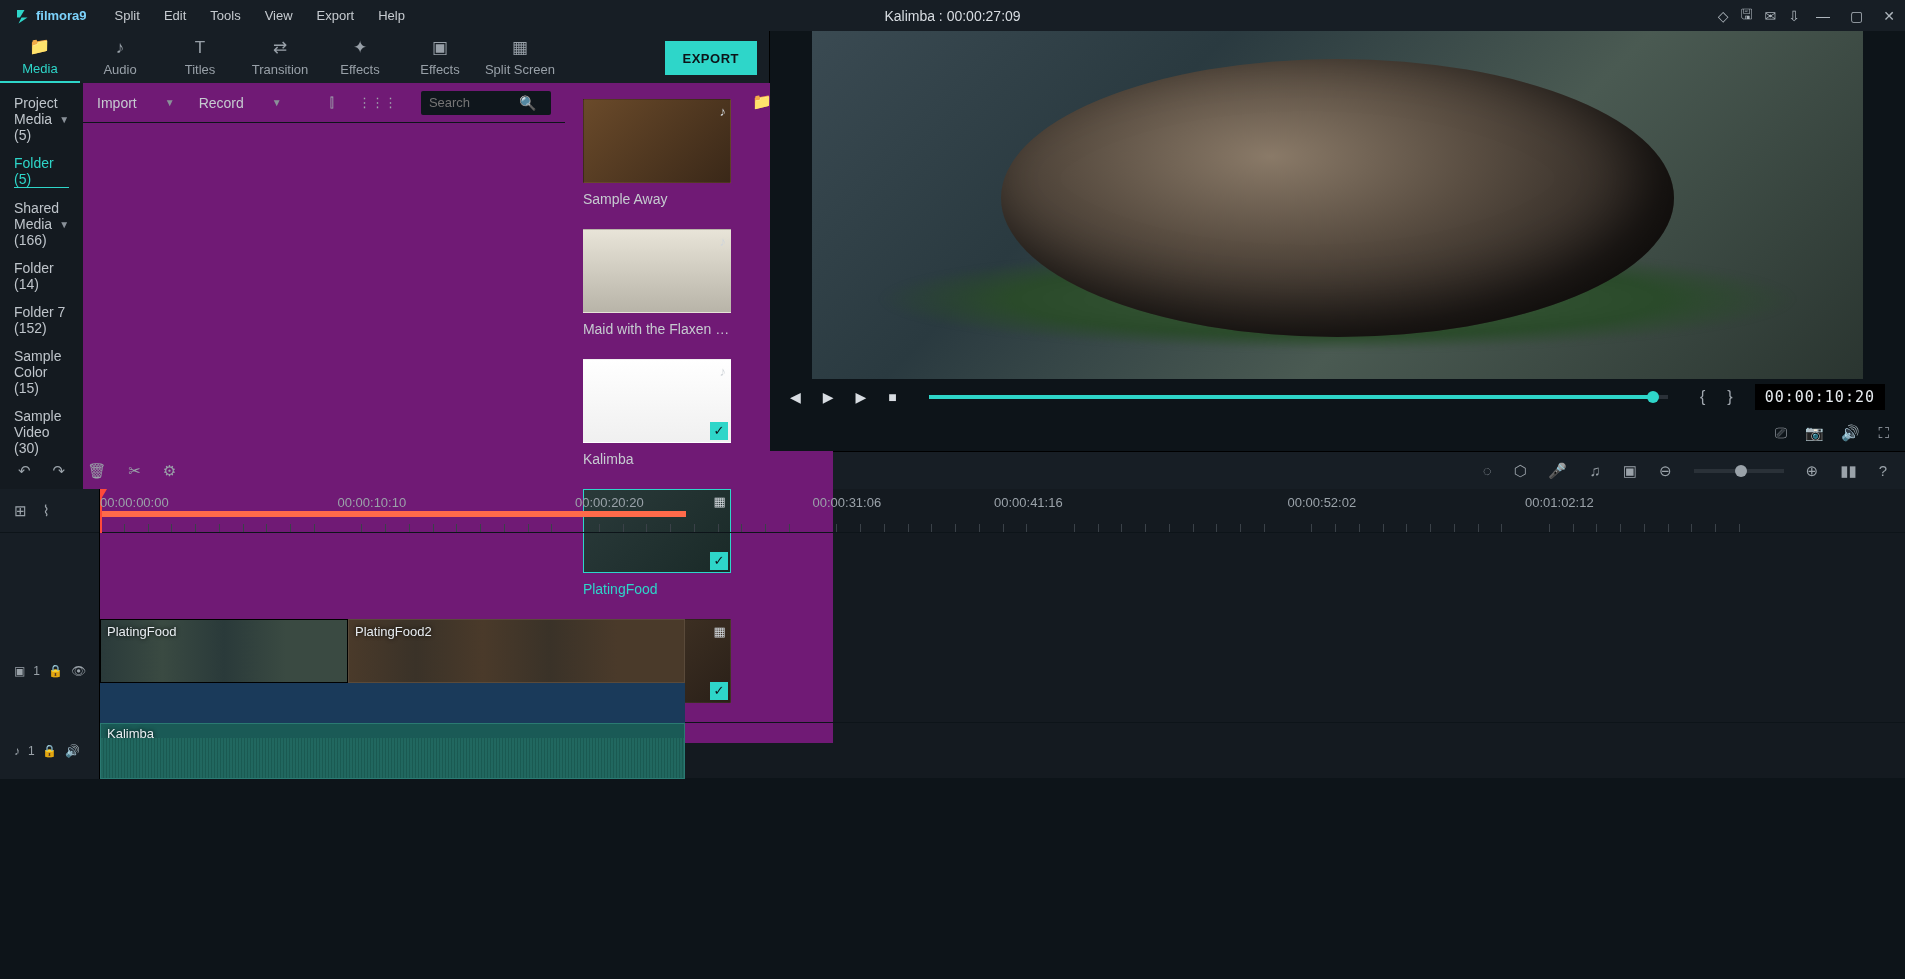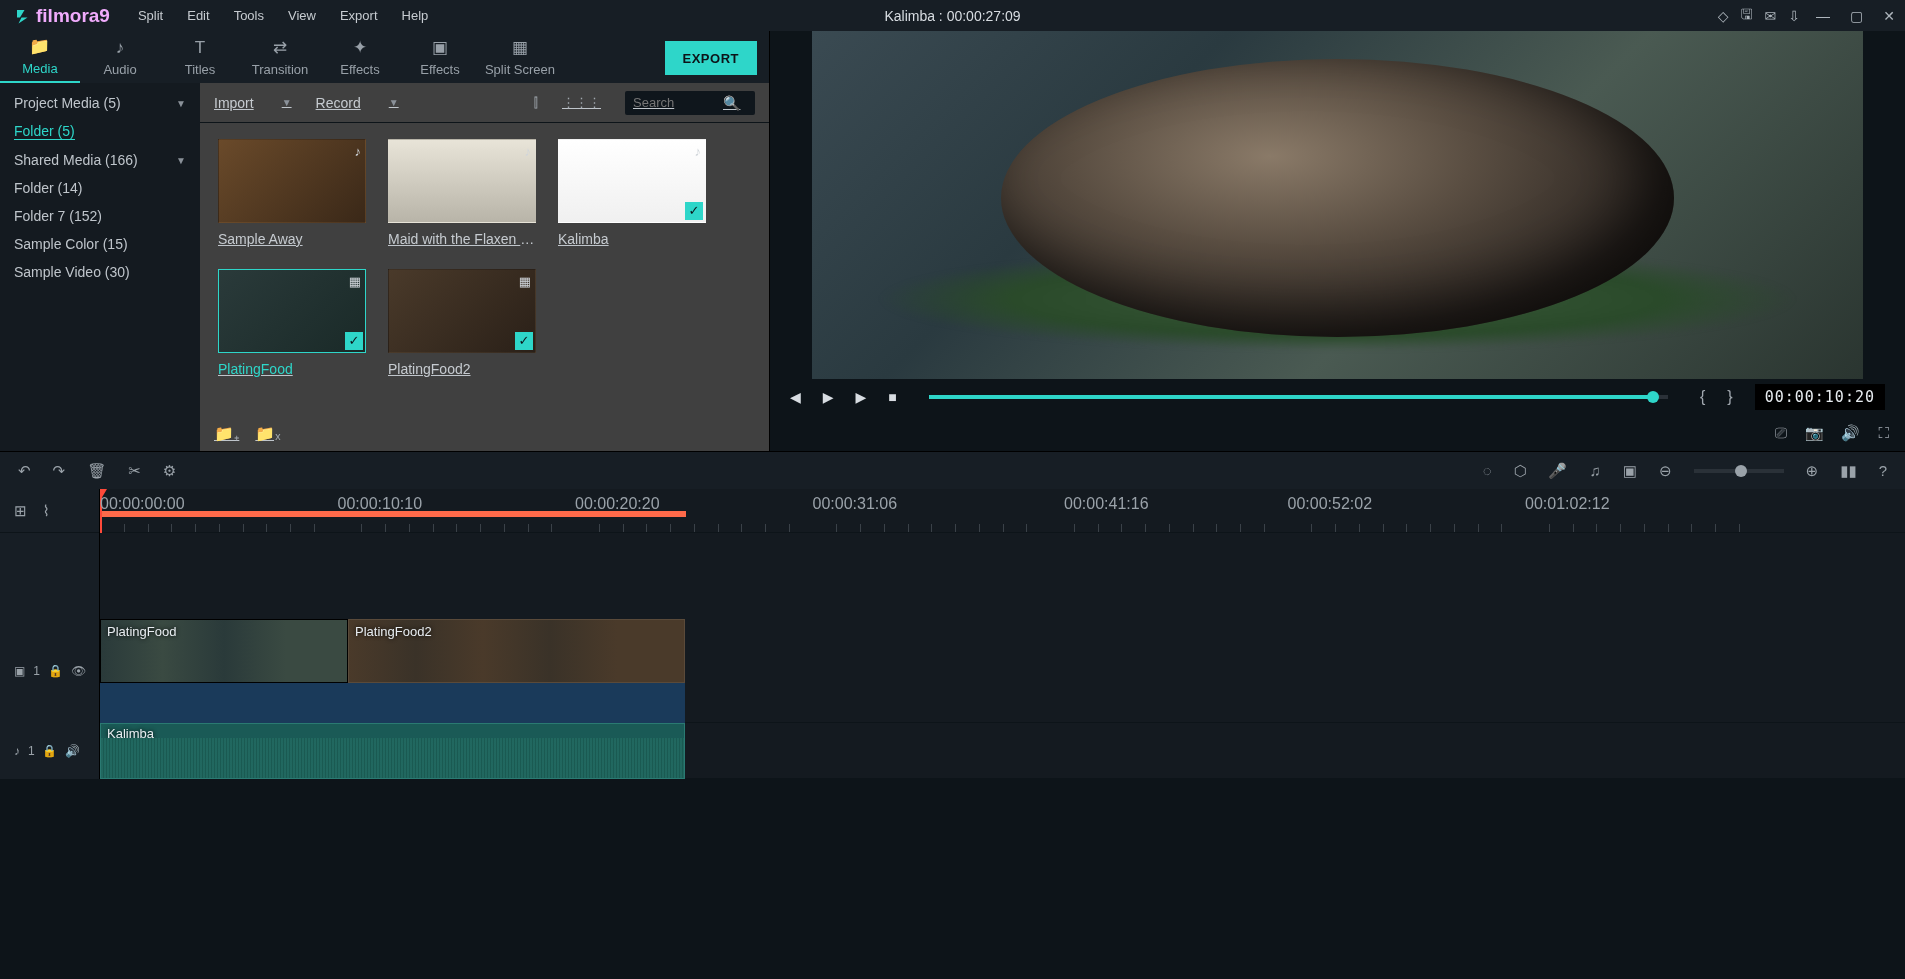--- a/index.html
+++ b/index.html
@@ -1,20 +1,20 @@
 <!DOCTYPE html>
 <html><head>
 <meta charset="utf-8">
 <style>
 * { margin:0; padding:0; box-sizing:border-box; font-family:Arial,sans-serif; }
 body { background:#0d1419; color:#bfc5cb; font-size:14px; width:1905px; height:979px; overflow:hidden; }
 .titlebar { height:31px; background:#171e25; display:flex; align-items:center; padding:0 6px; }
 .logo { display:flex; align-items:center; gap:4px; padding:0 8px; }
 .logo-icon { width:18px; height:18px; }
-.logo-text { font-size:19px; font-weight:bold; color:#f0abfc; }
+.logo-text { font-size:13px; font-weight:bold; color:#7dd3fc; }
 .menu { display:flex; gap:0; margin-left:8px; }
 .menu-item { padding:6px 12px; cursor:pointer; font-size:13px; color:#c6cbd0; }
 .title-center { position:absolute; left:50%; transform:translateX(-50%); font-size:14px; color:#d8dde2; }
 .titlebar-right { margin-left:auto; display:flex; gap:12px; align-items:center; }
 .titlebar-right span { cursor:pointer; font-size:14px; color:#aeb6bd; }
 .window-ctrl { font-size:15px; padding:0 4px; }
 
 .main-top { height:420px; display:flex; }
 .left-pane { width:770px; display:flex; flex-direction:column; border-right:1px solid #000; }
 
@@ -25,21 +25,21 @@
 .export-btn { position:absolute; right:12px; top:10px; height:34px; padding:0 18px; background:#2ed6c9; color:#0d1419; font-weight:bold; font-size:13px; border:none; cursor:pointer; letter-spacing:.5px; }
 
 .media-body { flex:1; display:flex; }
 .sidebar { width:200px; background:#141a20; padding:6px 0; }
 .side-item { padding:6px 14px; font-size:14px; cursor:pointer; display:flex; align-items:center; justify-content:space-between; }
 .side-child { }
 .side-item.active { color:#2ed6c9; }
 .side-item.active span.lbl { border-bottom:1px solid #2ed6c9; }
 .chev { font-size:10px; color:#8a9199; }
 
-.browser { flex:1; background:#404040; display:flex; flex-direction:column;text-decoration:underline; }
+.browser { flex:1; background:#701a75; display:flex; flex-direction:row; }
 .browser-bar { height:40px; display:flex; align-items:center; padding:0 14px; gap:24px; border-bottom:1px solid #0d1419; }
 .b-dd { display:flex; align-items:center; gap:28px; cursor:pointer; font-size:14px; color:#c6cbd0; }
 .b-spacer { flex:1; }
 .b-icon { cursor:pointer; font-size:13px; color:#a0a7ae; }
 .search-wrap { display:flex; align-items:center; background:#0f161c; padding:4px 8px; border-radius:2px; width:130px; }
 .search-wrap input { background:none; border:none; color:#bfc5cb; font-size:13px; width:90px; outline:none; }
 
 .grid { flex:1; padding:16px 18px; display:flex; flex-wrap:wrap; gap:22px; align-content:flex-start; overflow:auto; }
 .thumb-wrap { width:148px; }
 .thumb { width:148px; height:84px; background:#2a3138; position:relative; border:1px solid transparent; }
@@ -75,21 +75,21 @@
 .timeline { flex:1; background:#141a20; display:flex; }
 .tl-left { width:100px; background:#171e25; border-right:1px solid #000; }
 .tl-header-btns { height:44px; display:flex; align-items:center; gap:16px; padding:0 14px; border-bottom:1px solid #0d1419; }
 .tl-header-btns span { cursor:pointer; font-size:15px; color:#9aa2a9; }
 .track-head { display:flex; align-items:center; gap:8px; padding:0 14px; font-size:12px; color:#9aa2a9; }
 .track-head.t-vid { height:104px; margin-top:86px; }
 .track-head.t-aud { height:56px; }
 
 .tl-body { flex:1; overflow:hidden; position:relative; }
 .ruler { height:44px; border-bottom:1px solid #0d1419; position:relative; }
-.ruler .tick { position:absolute; top:6px; font-size:16px; color:#9aa2a9;text-align:right; }
+.ruler .tick { position:absolute; top:6px; font-size:13px; color:#9aa2a9;text-align:right; }
 .ruler .sub { position:absolute; bottom:0; width:1px; height:8px; background:#3a4148; }
 .ruler .marker { position:absolute; top:0; height:44px; width:2px; background:#ff4a3a; }
 .ruler .marker::before { content:''; position:absolute; top:0; left:-5px; width:12px; height:10px; background:#ff4a3a; clip-path:polygon(0 0,100% 0,50% 100%); }
 .range-bar { position:absolute; top:22px; left:0; height:6px; background:#ff6a4a; }
 
 .track-area { position:relative; }
 .track-row { height:104px; position:relative; border-bottom:1px solid #0d1419; }
 .handle-left { position:absolute; left:-6px; top:84px; width:14px; height:24px; background:#ff4a3a; border-radius:7px 0 0 7px; }
 .clip { position:absolute; top:0; height:64px; border:1px solid #000; background:#2a3a42; overflow:hidden; }
 .clip.vid1 { left:0; width:248px; background:linear-gradient(90deg,#2a3a3a 0%,#3a4a42 25%,#2a3a3a 50%,#3a4a42 75%); }
@@ -362,21 +362,21 @@
         <div class="tick" style="left: 712.5px;">00:00:31:06</div>
         <div class="sub" style="left: 736.25px;"></div>
         <div class="sub" style="left: 760px;"></div>
         <div class="sub" style="left: 783.75px;"></div>
         <div class="sub" style="left: 807.5px;"></div>
         <div class="sub" style="left: 831.25px;"></div>
         <div class="sub" style="left: 855px;"></div>
         <div class="sub" style="left: 878.75px;"></div>
         <div class="sub" style="left: 902.5px;"></div>
         <div class="sub" style="left: 926.25px;"></div>
-        <div class="tick" style="left: 964px;">00:00:41:16</div>
+        <div class="tick" style="left: 894px;">00:00:41:16</div>
         <div class="sub" style="left: 973.75px;"></div>
         <div class="sub" style="left: 997.5px;"></div>
         <div class="sub" style="left: 1021.25px;"></div>
         <div class="sub" style="left: 1045px;"></div>
         <div class="sub" style="left: 1068.75px;"></div>
         <div class="sub" style="left: 1092.5px;"></div>
         <div class="sub" style="left: 1116.25px;"></div>
         <div class="sub" style="left: 1140px;"></div>
         <div class="sub" style="left: 1163.75px;"></div>
         <div class="tick" style="left: 1187.5px;">00:00:52:02</div>

